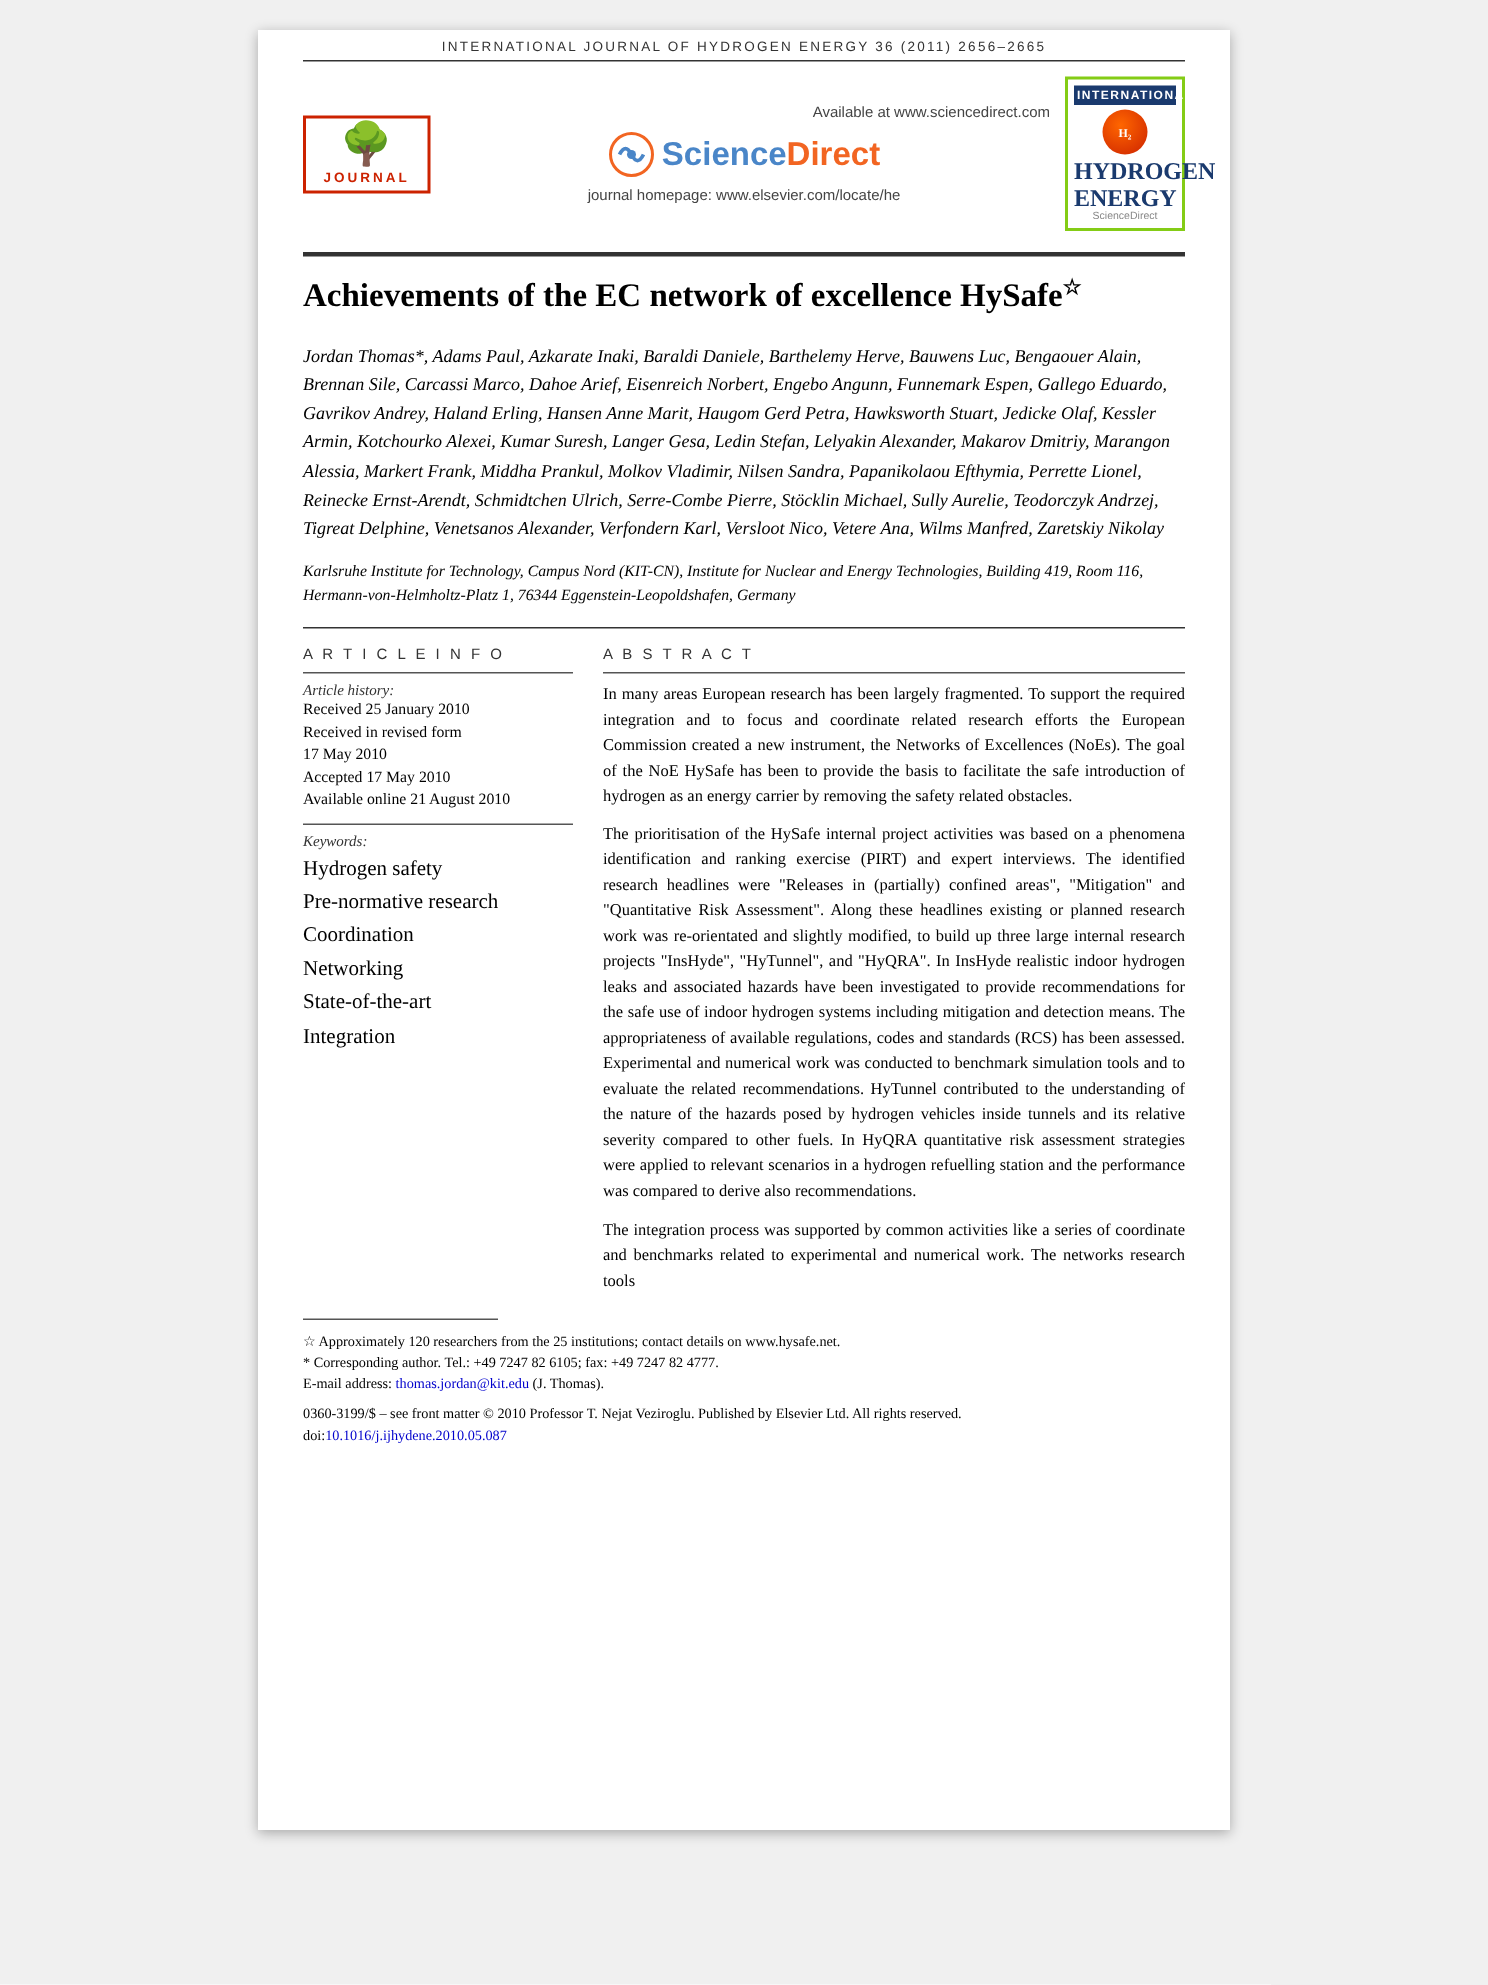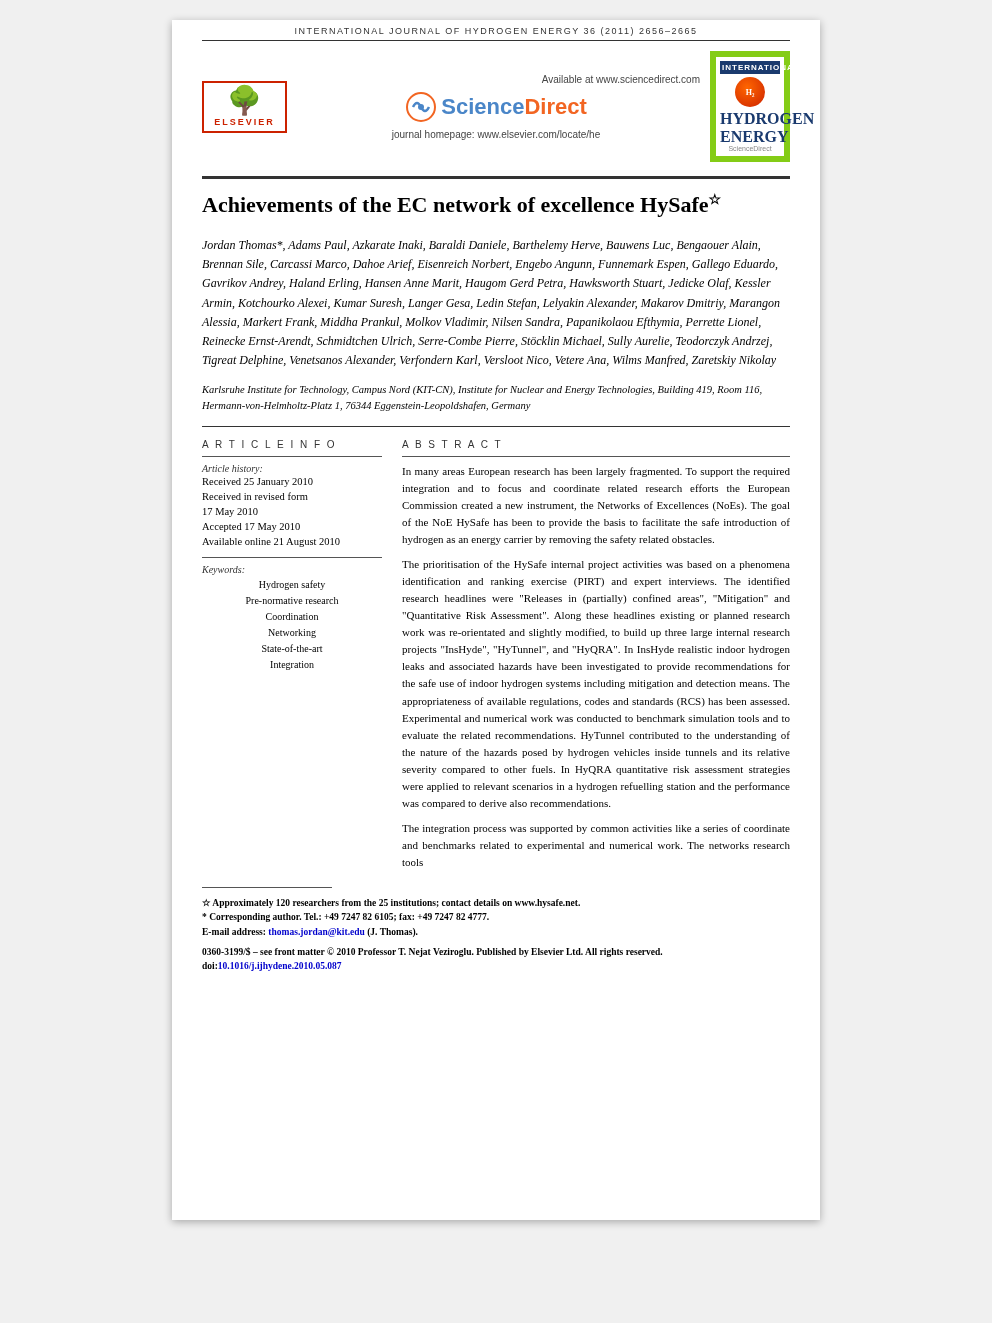--- a/index.html
+++ b/index.html
@@ -100,21 +100,21 @@
       color: #444;
       font-family: Arial, sans-serif;
     }
     .hydrogen-logo-box {
       width: 90px;
       flex-shrink: 0;
       display: flex;
       justify-content: flex-end;
     }
     .h2-logo {
-      border: 6px solid #84cc16;
+      border: 2px solid #84cc16;
       padding: 4px;
       text-align: center;
       width: 80px;
       background: white;
     }
     .h2-logo-top {
       background: #1a3a6e;
       color: white;
       font-size: 8px;
       font-family: Arial, sans-serif;
@@ -225,41 +225,39 @@
     }
     .info-value {
       font-size: 10.5px;
       color: #000;
       margin-bottom: 4px;
     }
     .keywords-section {
       margin-top: 0;
     }
     .keyword-item {
-      font-size: 10px;
+      font-size: 14px;
       color: #000;
       line-height: 1.6;
-      text-align: center;
     }
     
     .abstract-text {
       font-size: 11px;
       color: #000;
       line-height: 1.55;
       text-align: justify;
     }
     .abstract-para {
       margin-bottom: 8px;
     }
     
     .footnote-section {
       padding: 8px 30px;
       border-top: 1px solid #555;
       margin: 0 0;
-      font-weight: bold;
     }
     .footnote-text {
       font-size: 9.5px;
       color: #000;
       line-height: 1.5;
     }
     .footnote-link {
       color: #0000cc;
       text-decoration: none;
     }
@@ -273,21 +271,21 @@
     <span>INTERNATIONAL JOURNAL OF HYDROGEN ENERGY 36 (2011) 2656–2665</span>
   </div>
 
   <hr class="top-divider">
 
   <div class="branding-row">
 
     <div class="elsevier-logo">
       <div class="elsevier-logo-box">
         <div class="elsevier-tree">🌳</div>
-        <div class="elsevier-text">ELSEVIER</div>
+        <div class="elsevier-text">JOURNAL</div>
       </div>
     </div>
 
     <div class="center-branding">
       <div class="available-text">Available at www.sciencedirect.com</div>
       <div class="sciencedirect-logo">
 
         <svg class="sd-icon" viewBox="0 0 32 32">
           <circle cx="16" cy="16" r="14" fill="none" stroke="#f26522" stroke-width="2"></circle>
           <path d="M8 16 Q12 8 16 16 Q20 24 24 16" stroke="#4a86c8" stroke-width="2.5" fill="none"></path>

